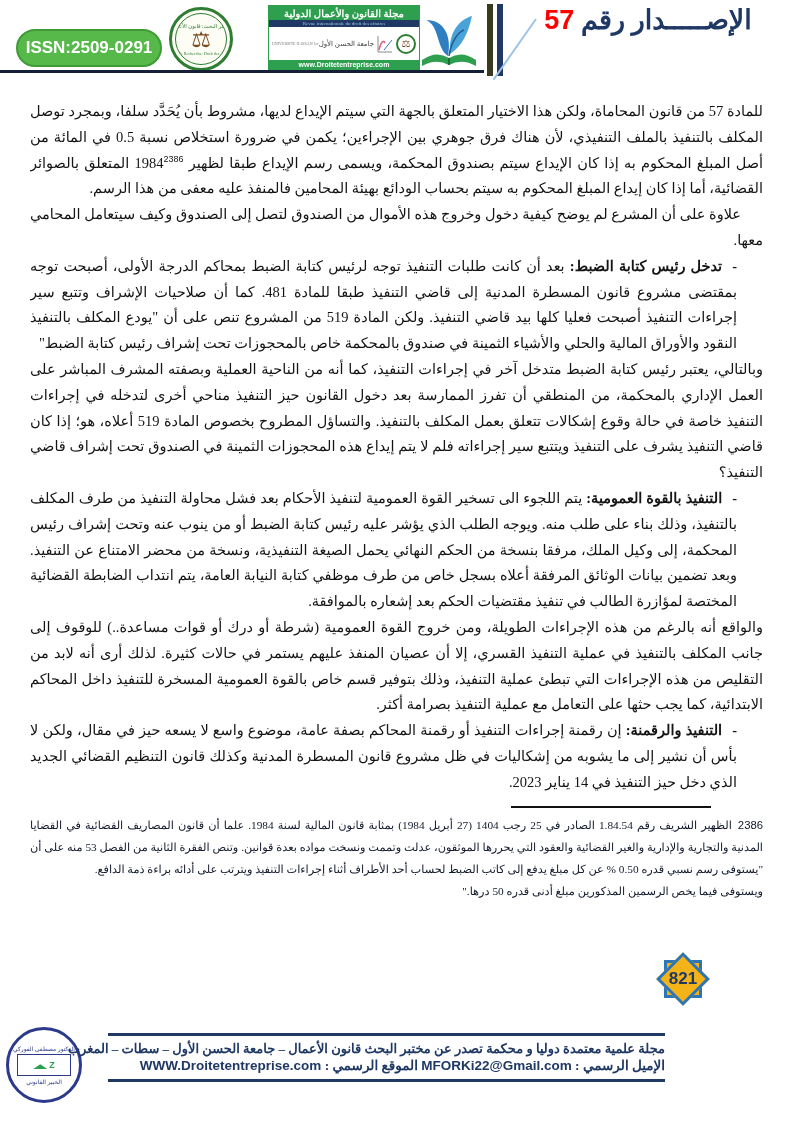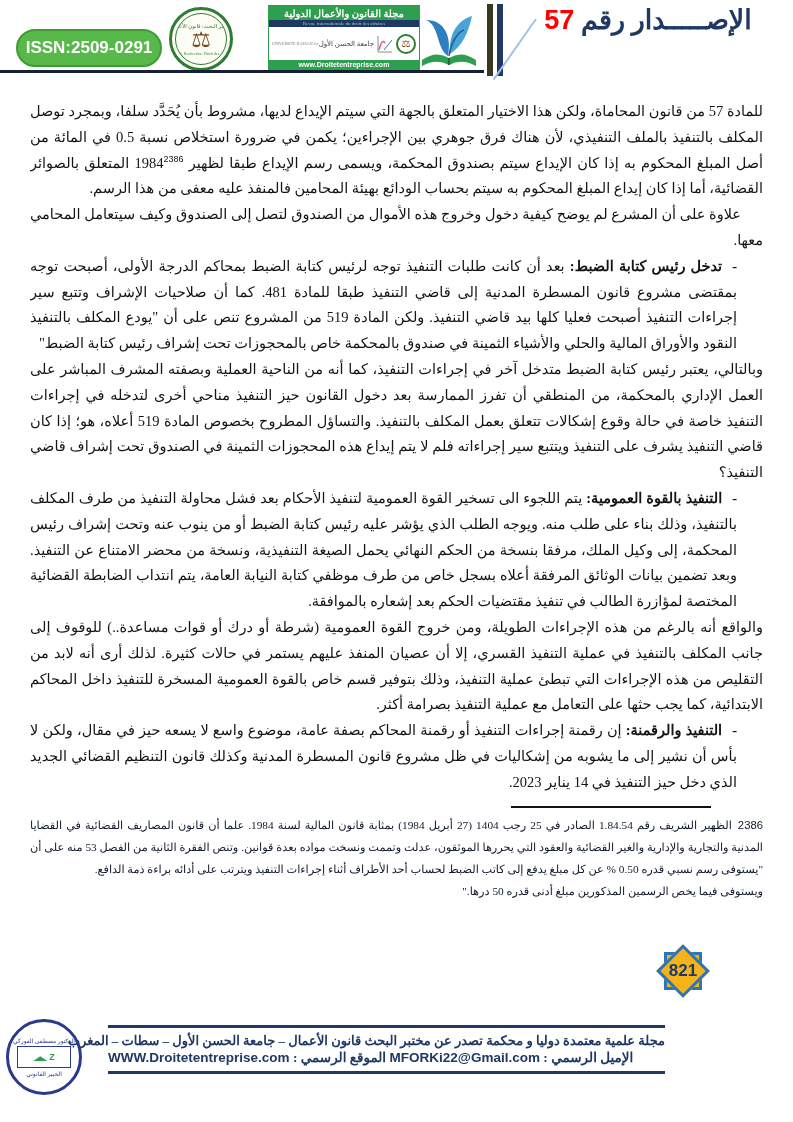--- a/index.html
+++ b/index.html
@@ -65,40 +65,40 @@
   .indent{ text-indent:22px; }
   .bullet{ padding-right:26px; }
   .bullet .dash{ font-weight:bold; padding-left:10px; }
   .bullet .lead{ font-weight:bold; }
   sup.fnref{ font-size:9px; color:#141414; vertical-align:super; line-height:0; font-family:"Liberation Sans",sans-serif; }
   
   .fn-sep{ width:200px; height:2px; background:#111; margin:10px 52px 6px 0; }
   .footnote{ font-size:11.3px; line-height:1.95; color:#10182b; text-align:justify; }
   .footnote .fn-marker{ font-family:"Liberation Sans",sans-serif; padding-left:6px; }
   
-  .footer{ position:absolute; left:0; bottom:12px; right:0; height:97px; }
+  .footer{ position:absolute; left:0; bottom:4px; right:0; height:97px; }
   .page-badge{ position:absolute; left:660px; top:-65px; width:46px; height:46px; }
   .page-badge .sq{ position:absolute; inset:4px; background:var(--badge_gold,#f5b31a); border:3px solid var(--badge_border,#2e75b6); }
   .page-badge .sq2{ transform:rotate(45deg); }
   .page-badge .n{ position:absolute; inset:0; display:flex; align-items:center; justify-content:center;
     font-family:"Liberation Sans",sans-serif; font-weight:bold; font-size:17px; color:var(--navy,#1f3864); z-index:2; }
   .seal-stamp{ position:absolute; left:6px; top:6px; width:76px; height:76px; border-radius:50%;
     border:3px solid #2c3a8c; background:#fff; display:flex; flex-direction:column; align-items:center; justify-content:center; overflow:hidden; }
   .seal-stamp .s-top{ font-size:6px; color:#2c3a8c; white-space:nowrap; }
   .seal-stamp .s-mid{ width:54px; height:22px; border:1px solid #2c3a8c; margin:2px 0;
     display:flex; align-items:center; justify-content:center; gap:2px; }
   .seal-stamp .s-z{ font-size:9px; color:#2e9e4f; font-weight:bold; font-family:"Liberation Sans",sans-serif; }
   .seal-stamp .s-book{ width:14px; height:8px; background:#2e9e4f; clip-path:polygon(0 100%,50% 40%,100% 100%); }
   .seal-stamp .s-bottom{ font-size:6px; color:#2c3a8c; white-space:nowrap; }
   .footer-center{ position:absolute; left:108px; right:128px; top:12px; }
   .f-rule{ height:3px; background:var(--navy,#1f3864); }
   .f-rule-top{ margin-bottom:5px; }
   .f-rule-bottom{ margin-top:5px; }
   .f-line1{ text-align:left; font-weight:bold; font-size:13px; color:var(--navy,#1f3864); white-space:nowrap; }
-  .f-line2{ text-align:left; font-weight:bold; font-size:13.5px; color:var(--navy,#1f3864); white-space:nowrap; }
+  .f-line2{ text-align:right; font-weight:bold; font-size:13.5px; color:var(--navy,#1f3864); white-space:nowrap; }
   .f-line2 .latin{ font-family:"Liberation Sans",sans-serif; }
 </style>
 </head>
 <body>
 
 <div class="page">
 
   <div class="header">
     <div class="issn-pill">
       <span>ISSN:2509-0291</span>

